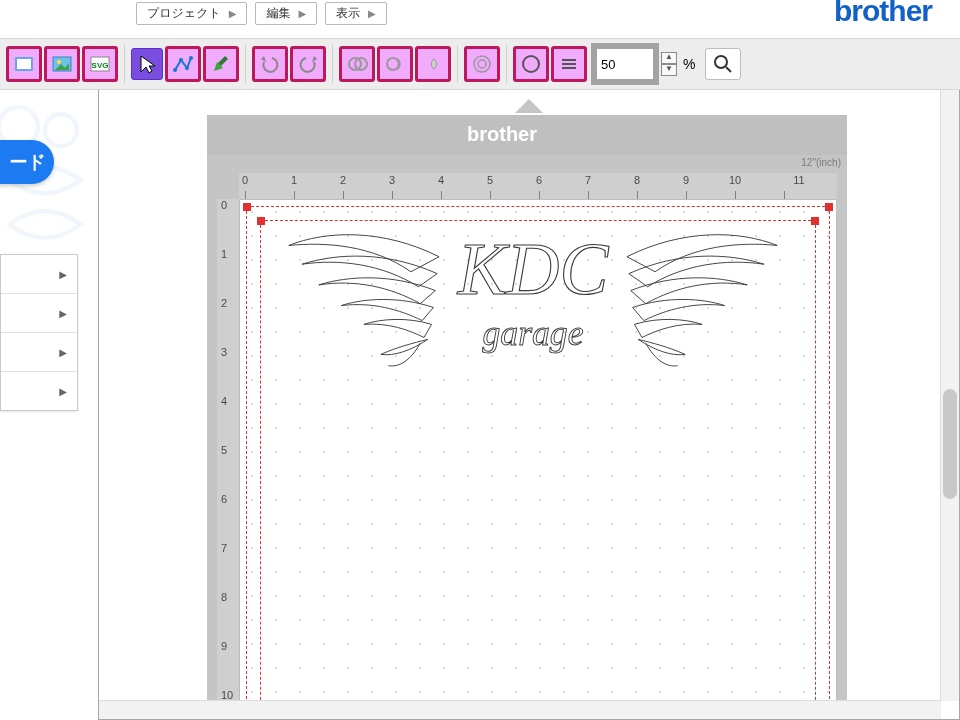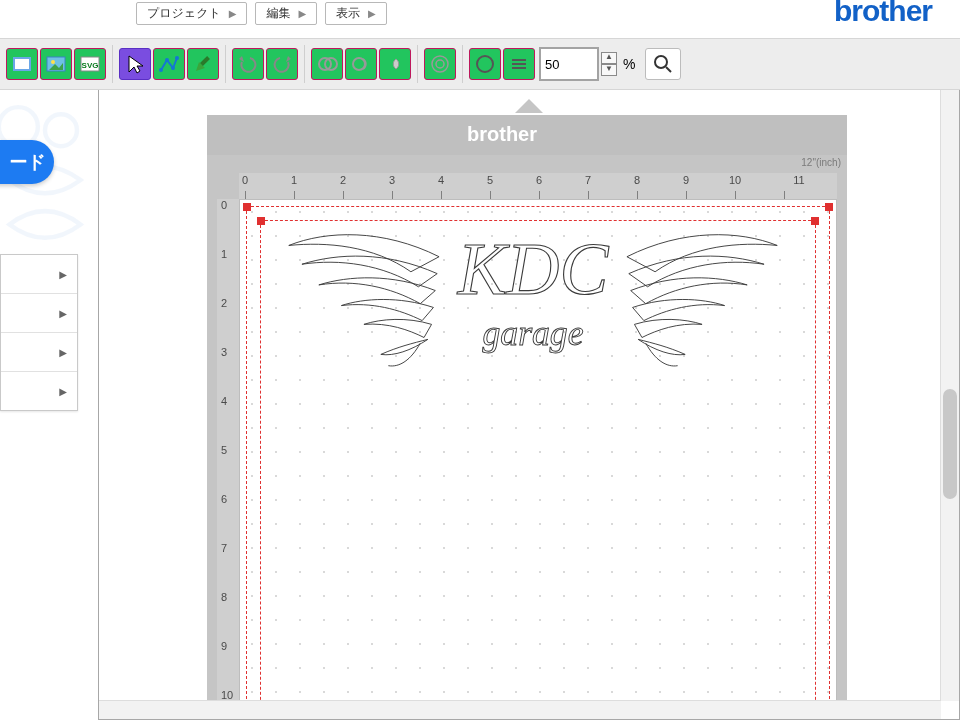--- a/index.html
+++ b/index.html
@@ -9,23 +9,23 @@
   .brand-bar { position:absolute; right:28px; top:-6px; font-size:30px; font-weight:900; color:#1261c7; letter-spacing:-1px; }
 
   
   .menubar { position:absolute; left:100px; top:2px; display:flex; gap:8px;padding-left:36px; }
   .menu-btn { background:#fff; border:1px solid #b8b8b8; border-radius:2px; padding:2px 10px 2px 10px; display:flex; align-items:center; gap:8px; font-size:12px; color:#333; cursor:pointer; }
   .menu-caret { color:#888; font-size:10px; }
 
   
   .toolbar { position:absolute; left:0; top:38px; right:0; height:50px; background:#ededed; border-top:1px solid #d6d6d6; border-bottom:1px solid #d6d6d6; display:flex; align-items:center; padding:0 6px; gap:4px; z-index:2; }
   .tb-sep { width:1px; height:38px; background:#cfcfcf; margin:0 4px; }
-  .tb-chip { width:30px; height:30px; border:1px solid #be185d; border-radius:3px; background:#22c55e; display:flex; align-items:center; justify-content:center; cursor:pointer; }
+  .tb-chip { width:30px; height:30px; border:3px solid #be185d; border-radius:3px; background:#f0abfc; display:flex; align-items:center; justify-content:center; cursor:pointer; }
   .zoombox { display:flex; align-items:center; gap:2px; margin-left:12px; }
-  .zoom-input { width:48px; height:24px; border:2px solid #a3a3a3; font-size:13px; padding:3px 4px; }
+  .zoom-input { width:48px; height:24px; border:6px solid #a3a3a3; font-size:13px; padding:3px 4px; }
   .spinner { display:flex; flex-direction:column; }
   .spinner div { width:14px; height:10px; border:1px solid #8a8a8a; background:#f8f8f8; font-size:8px; line-height:8px; text-align:center; cursor:pointer; color:#555; }
   .zoom-percent { font-size:14px; margin:0 4px; }
   .mag-wrap { width:34px; height:30px; border:1px solid #bcbcbc; border-radius:3px; background:#fff; display:flex; align-items:center; justify-content:center; margin-left:4px; cursor:pointer; }
 
   
   .blue-bubble { position:absolute; left:-30px; top:140px; width:76px; height:44px; background:#1d7bf2; border-radius:22px; color:#fff; font-weight:700; font-size:18px; display:flex; align-items:center; justify-content:flex-end; padding-right:8px; box-shadow:0 2px 4px rgba(0,0,0,.2); }
   .left-ghost { position:absolute; left:-10px; top:100px; width:110px; height:160px; opacity:.12; pointer-events:none; }
   .left-ghost svg { width:100%; height:100%; }
 

